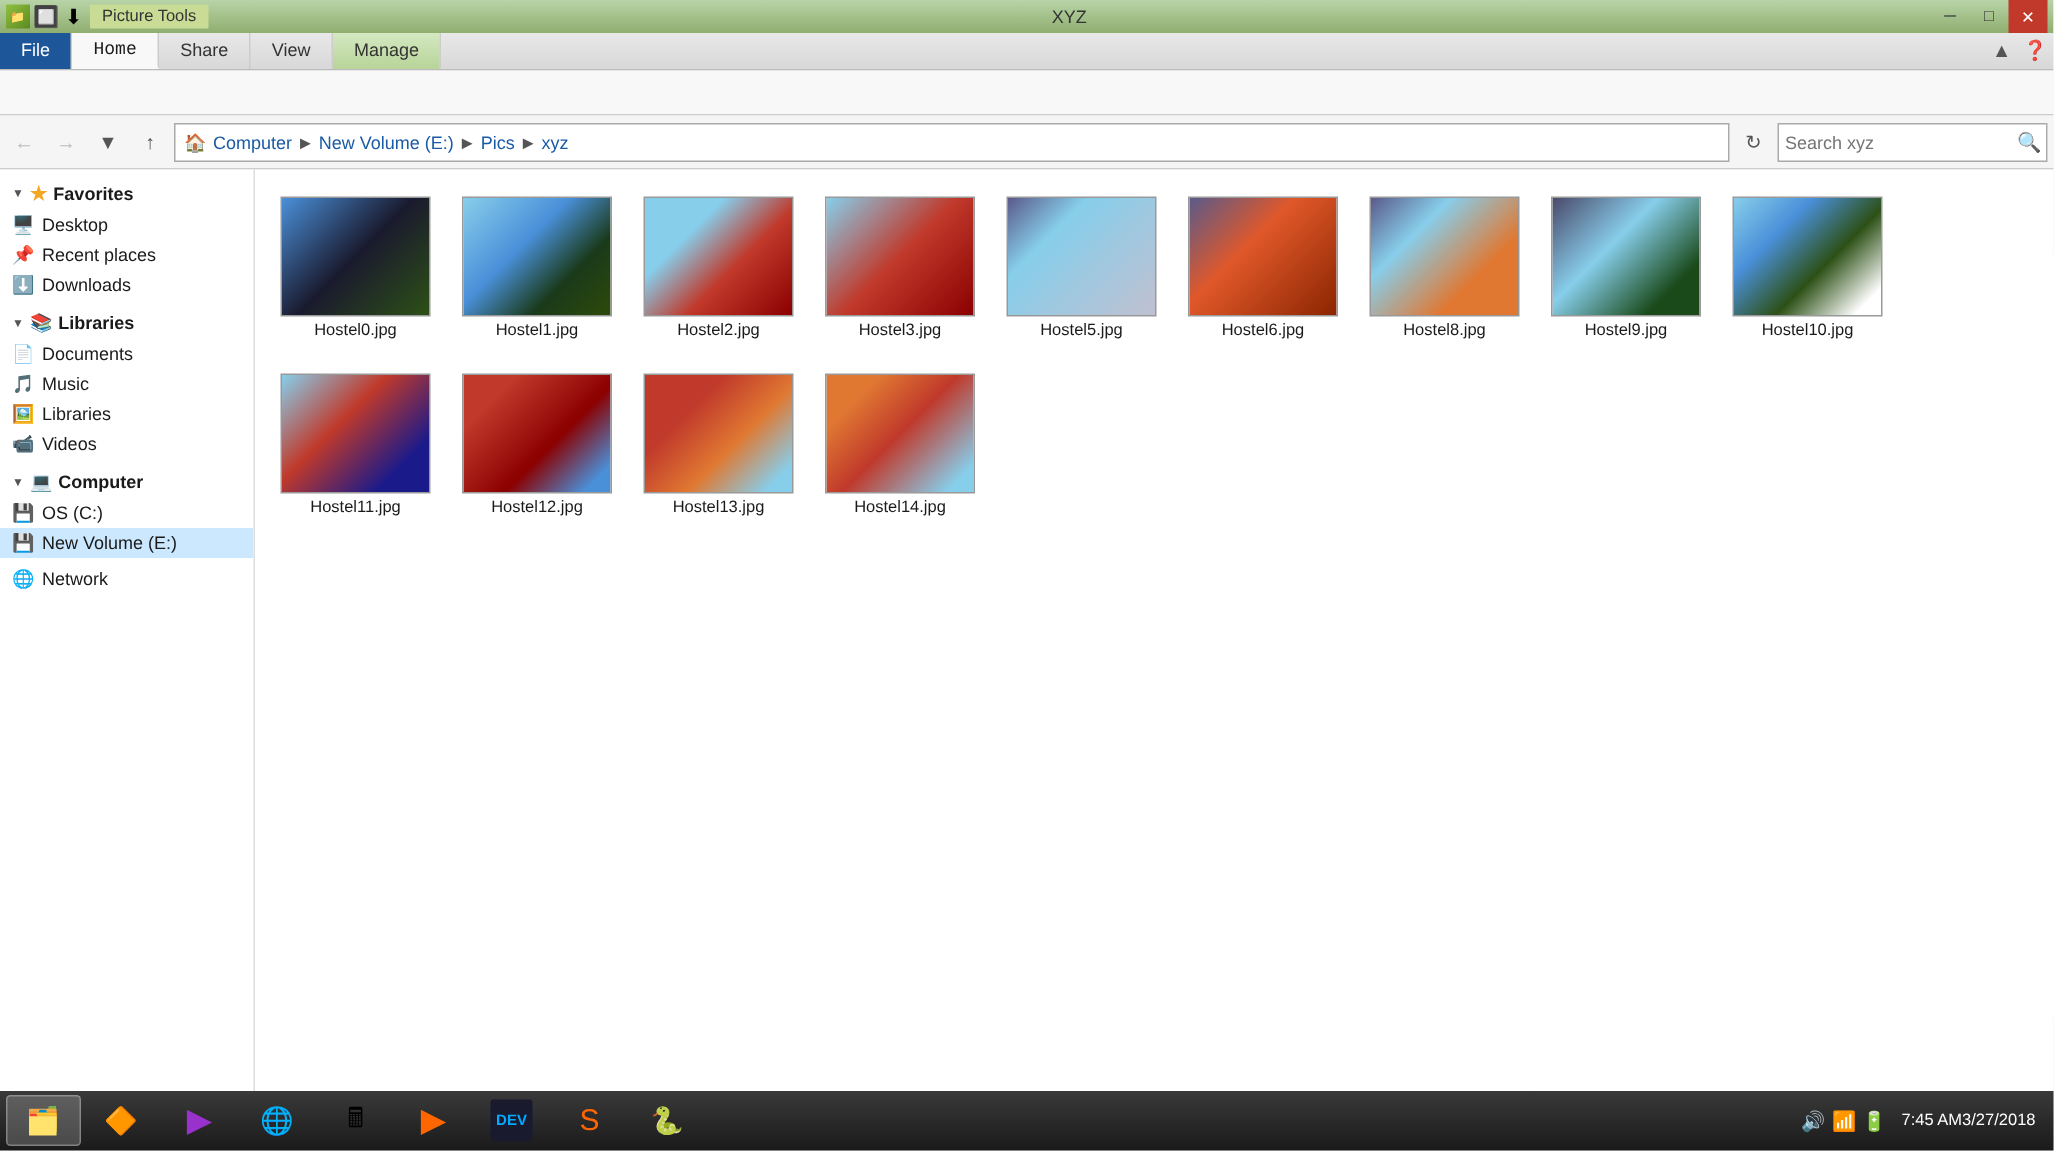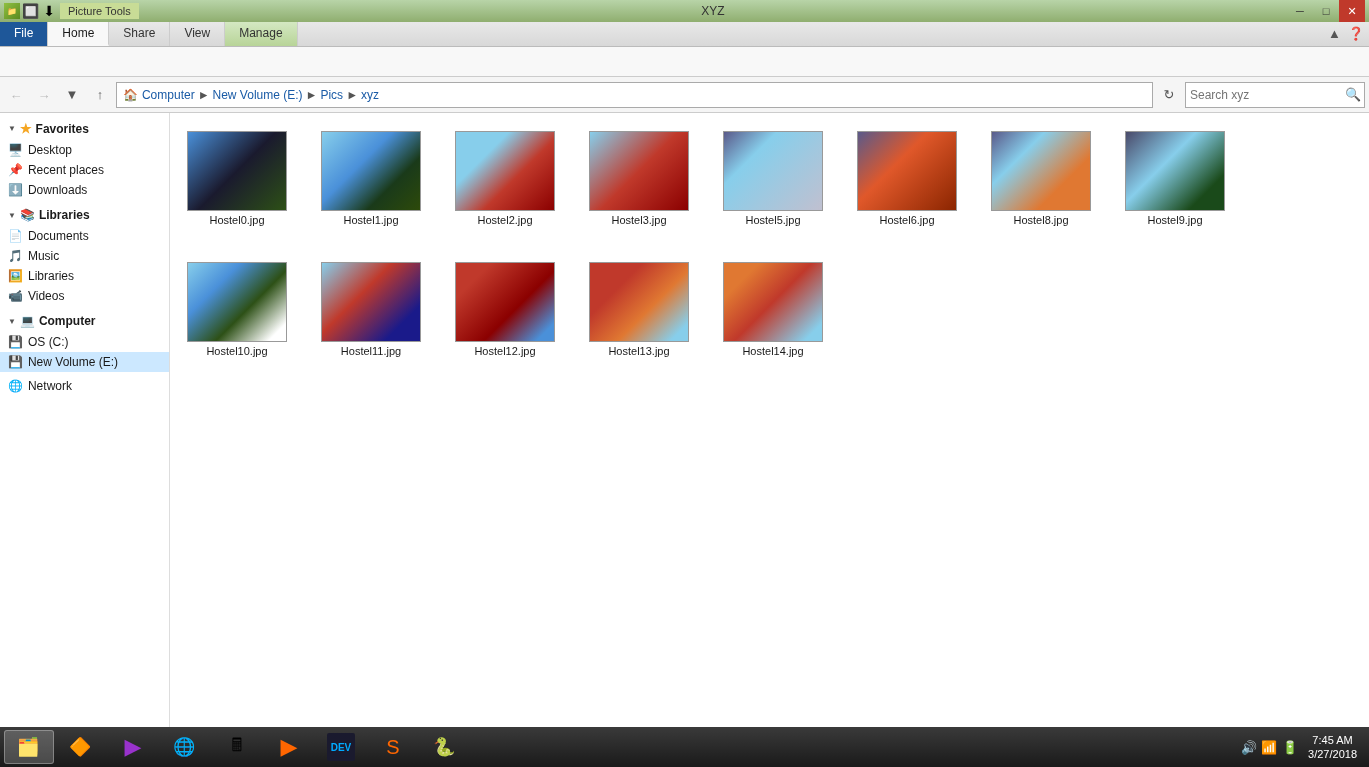--- a/index.html
+++ b/index.html
@@ -16,21 +16,21 @@
     }
     .title-bar-left { display: flex; align-items: center; gap: 4px; }
     .tb-icon { width: 16px; height: 16px; background: #ccc; border: 1px solid #999; display: inline-flex; align-items: center; justify-content: center; font-size: 9px; cursor: pointer; }
     .title-center { flex: 1; text-align: center; font-size: 12px; color: #333; font-weight: 500; }
     .title-controls { display: flex; gap: 0; }
     .title-btn { width: 26px; height: 22px; display: flex; align-items: center; justify-content: center; font-size: 11px; cursor: pointer; color: #333; }
     .title-btn.close { background: #c0392b; color: white; }
     .picture-tools-label { background: #c8dc96; color: #333; padding: 2px 8px; font-size: 11px; }
     .ribbon-tabs { display: flex; background: linear-gradient(to bottom, #e8e8e8, #d8d8d8); border-bottom: 1px solid #bbb; }
     .ribbon-tab { padding: 4px 14px; font-size: 12px; cursor: pointer; color: #333; border-right: 1px solid #ccc; }
-    .ribbon-tab.active { background: #f8f8f8; color: #1a1a1a; border-bottom: 2px solid #f8f8f8; }
+    .ribbon-tab.active { background: #f8f8f8; color: #1a1a1a; border-bottom: 2px solid #f8f8f8; font-family: Liberation Mono, monospace; }
     .ribbon-tab.file { background: #1e5799; color: white; padding: 4px 14px; }
     .ribbon-tab.manage { background: linear-gradient(to bottom, #d4e8c2, #b8d498); color: #333; }
 
     
     .address-bar { height: 36px; background: #f5f5f5; border-bottom: 1px solid #ccc; display: flex; align-items: center; padding: 0 4px; gap: 4px; }
     .nav-btn { width: 24px; height: 24px; display: flex; align-items: center; justify-content: center; cursor: pointer; border: 1px solid transparent; border-radius: 2px; color: #555; font-size: 13px; }
     .nav-btn.disabled { color: #bbb; cursor: default; }
     .address-path { flex: 1; height: 26px; border: 1px solid #aaa; background: white; display: flex; align-items: center; padding: 0 6px; font-size: 12px; color: #333; }
     .path-item { color: #1a5ba6; cursor: pointer; }
     .path-sep { color: #555; margin: 0 3px; }
@@ -47,21 +47,21 @@
     .sidebar-item { display: flex; align-items: center; gap: 5px; padding: 3px 8px; cursor: pointer; font-size: 12px; color: #1a1a1a; }
     .sidebar-item.selected { background: #cce8ff; }
     .sidebar-header { display: flex; align-items: center; gap: 4px; padding: 4px 8px; font-size: 12px; font-weight: 600; color: #1a1a1a; cursor: pointer; }
     .sidebar-header .arrow { font-size: 8px; color: #555; }
     .icon-star { color: #f5a623; font-size: 13px; }
 
     
     .content-area { flex: 1; background: white; overflow-y: auto; padding: 8px; }
 
     
-    .file-grid { display: flex; flex-wrap: wrap; gap: 24px; padding: 4px; }
+    .file-grid { display: flex; flex-wrap: wrap; gap: 11px; padding: 4px; }
     .file-item { display: flex; flex-direction: column; align-items: center; width: 110px; cursor: pointer; padding: 4px; border: 2px solid transparent; border-radius: 2px; }
     .file-thumb { width: 100px; height: 80px; background: #888; border: 1px solid #999; overflow: hidden; display: flex; align-items: center; justify-content: center; }
     .file-name { font-size: 11px; color: #1a1a1a; margin-top: 3px; text-align: center; word-break: break-all; }
 
     
     .thumb-0 { background: linear-gradient(135deg, #4a90d9 0%, #1a1a2e 50%, #2d5016 100%); }
     .thumb-1 { background: linear-gradient(135deg, #87ceeb 0%, #4a90d9 40%, #1a3a1a 70%, #2d4a0a 100%); }
     .thumb-2 { background: linear-gradient(135deg, #87ceeb 30%, #c0392b 60%, #8b0000 100%); }
     .thumb-3 { background: linear-gradient(135deg, #87ceeb 0%, #c0392b 50%, #8b0000 100%); }
     .thumb-4 { background: linear-gradient(135deg, #4a90d9 0%, #87ceeb 30%, #1a3a1a 60%, #2d5016 100%); }
@@ -79,21 +79,21 @@
     
     .status-bar { height: 24px; background: #f0f0f0; border-top: 1px solid #ccc; display: flex; align-items: center; justify-content: space-between; padding: 0 8px; font-size: 12px; color: #333; }
     .status-right { display: flex; gap: 4px; }
     .view-btn { width: 20px; height: 20px; display: flex; align-items: center; justify-content: center; cursor: pointer; color: #555; border: 1px solid transparent; }
 
     
     .taskbar { height: 40px; background: linear-gradient(to bottom, #3a3a3a, #1a1a1a); display: flex; align-items: center; padding: 0 4px; gap: 2px; position: fixed; bottom: 0; width: 1369px; }
     .taskbar-item { height: 34px; min-width: 50px; display: flex; align-items: center; justify-content: center; cursor: pointer; border-radius: 3px; padding: 0 6px; }
     .taskbar-item.active { background: rgba(255,255,255,0.2); border: 1px solid rgba(255,255,255,0.3); }
     .taskbar-icon { width: 28px; height: 28px; display: flex; align-items: center; justify-content: center; font-size: 18px; }
-    .taskbar-clock { display: flex; flex-direction: column; align-items: center; color: white; font-size: 11px; line-height: 1.3; }
+    .taskbar-clock { display: flex; flex-direction: row; align-items: center; color: white; font-size: 11px; line-height: 1.3; }
     .sys-icons { display: flex; gap: 4px; align-items: center; color: #ccc; font-size: 13px; }
 
     
     .ribbon-content { height: 52px; display: flex; align-items: center; padding: 0 8px; gap: 4px; background: #f8f8f8; }
   </style>
 </head>
 <body>
 
 <div class="title-bar">
   <div class="title-bar-left">

